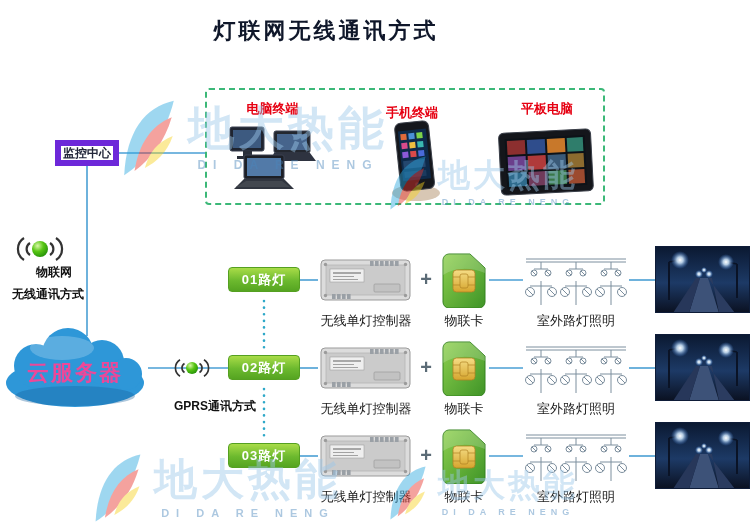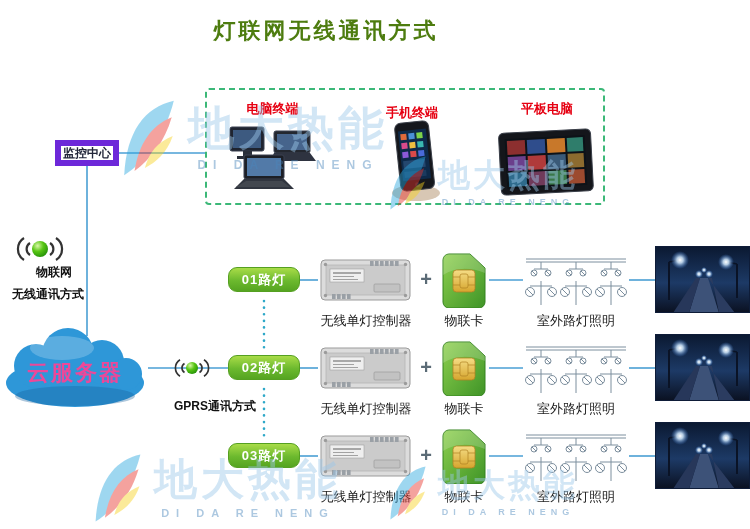--- a/index.html
+++ b/index.html
@@ -1,34 +1,34 @@
 <!DOCTYPE html>
 <html><head>
 <meta charset="utf-8">
 <style>
   *{margin:0;padding:0;box-sizing:border-box}
   html,body{background:#ffffff}
   body{font-family:"Liberation Sans","DejaVu Sans",sans-serif;color:#1a1a1a}
   .canvas{position:relative;width:750px;height:529px;background:#fff;overflow:hidden}
   .abs{position:absolute}
   .title{top:16px;left:0;width:652px;text-align:center;font-size:22px;font-weight:700;
-         color:#4d7c0f;letter-spacing:3px;z-index:6}
+         color:#0f172a;letter-spacing:3px;z-index:6}
   .lines{top:0;left:0;z-index:1}
   .dashed-box{left:205px;top:88px;width:400px;height:117px;border:2px dashed #3cb878;
               border-radius:4px;z-index:2}
   .red-label{font-size:13px;font-weight:700;color:#e60012;text-align:center;z-index:6}
   .img{z-index:5}
   .small-label{font-size:13px;font-weight:500;color:#1a1a1a;text-align:center;z-index:6}
   .mc-box{left:55px;top:140px;width:64px;height:26px;border:6px solid #6d28d9;background:#fff;
           display:flex;align-items:center;justify-content:center;font-size:12px;font-weight:700;
           color:#22263a;z-index:6}
   .iot-label{font-size:12px;font-weight:600;color:#111;text-align:right;z-index:6}
   .cloud-label{left:2px;top:358px;width:146px;text-align:center;font-size:22px;font-weight:700;
                color:#ec4899;z-index:7;letter-spacing:2px}
-  .green-box{left:228px;width:72px;height:25px;border-radius:9px;
+  .green-box{left:228px;width:72px;height:25px;border-radius:4px;
              background:linear-gradient(180deg,#a9dc48 0%,#6cb92e 55%,#55a421 100%);
              border:1px solid #55a021;display:flex;align-items:center;justify-content:center;
              color:#fff;font-size:13px;font-weight:700;z-index:6;letter-spacing:1px}
   .plus{width:24px;height:25px;text-align:center;line-height:25px;font-size:20px;font-weight:700;
         color:#5b6b76;z-index:6}
   .wm{display:flex;align-items:center;gap:8px;opacity:.45;z-index:40;pointer-events:none}
   .wm-text{display:flex;flex-direction:column;align-items:center}
   .wm-brand{color:#9cc8ea;font-weight:700;line-height:1.05;white-space:nowrap}
   .wm-sub{color:#4a86bc;font-weight:700;white-space:nowrap}
   .wm1{left:118px;top:94px}.wm1 .wm-brand{font-size:46px;letter-spacing:4px}

